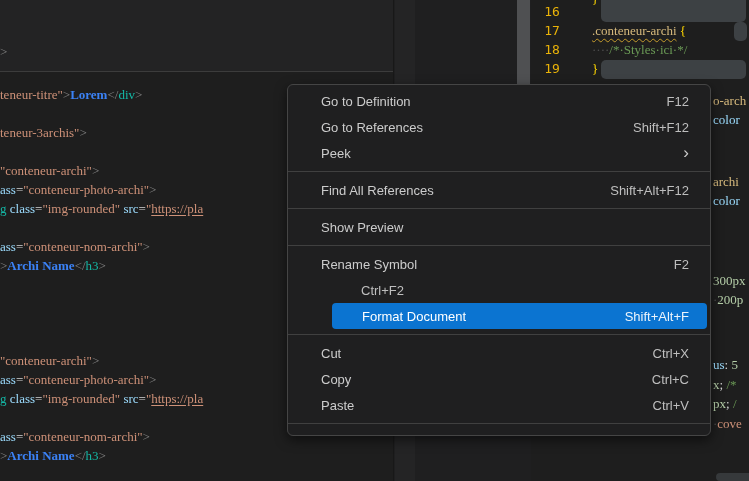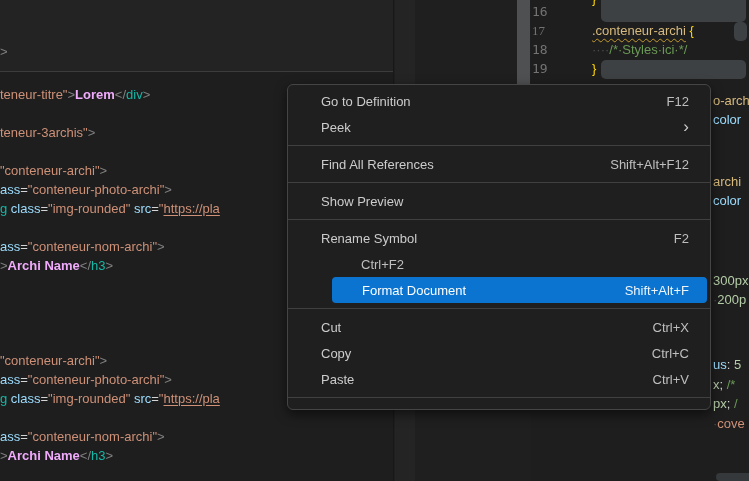--- a/index.html
+++ b/index.html
@@ -13,40 +13,40 @@
   .pane{position:absolute;top:0;bottom:0;}
   #left-pane{left:0;width:393px;background:#1e1e1e;}
   #left-sticky{position:absolute;left:0;top:0;width:393px;height:71px;background:#232324;border-bottom:1px solid #3c3c3c;}
   #minimap-strip{left:393px;width:137px;background:#1f1f20;border-left:1px solid #181818;border-right:1px solid #2a2a2a;}
   #minimap-col{position:absolute;left:1px;top:0;bottom:0;width:20px;background:#242425;}
   #scroll-thumb{position:absolute;left:123px;top:0;width:13px;height:104px;background:#4f5052;}
   #right-pane{left:531px;right:0;background:#1e1e1e;}
   
   .code-line{
     position:absolute;height:19px;line-height:19px;
-    font-family:Liberation Sans, sans-serif;
+    font-family:Liberation Serif, serif;
     font-size:13px;white-space:pre;
   }
   .seg{white-space:pre;}
   .c-selector{color:#d7ba7d;}
   .c-selectorW{color:#d7ba7d;text-decoration:underline;text-decoration-style:wavy;text-decoration-color:#c39a2c;text-decoration-thickness:1px;text-underline-offset:3px;}
   .c-attr{color:#9cdcfe;}
   .c-str{color:#ce9178;}
   .c-strU{color:#ce9178;text-decoration:underline;text-underline-offset:2px;}
   .c-num{color:#b5cea8;}
   .c-comment{color:#6a9955;}
   .c-tag{color:#14b8a6;}
   .c-punct{color:#808080;}
   .c-op{color:#d4d4d4;}
-  .c-textb{color:#f0abfc;font-weight:bold;}
+  .c-textb{color:#3b82f6;font-weight:bold;}
   .c-bracket{color:#ffd700;}
   .c-ws{color:#4e4e4e;}
   .gutter-num{
     position:absolute;left:532px;width:40px;height:19px;line-height:19px;
-    text-align:left;color:#737373;
+    text-align:center;color:#eab308;
     font-family:"DejaVu Sans Mono","Liberation Mono",monospace;font-size:13px;
   }
   .sel-box{position:absolute;background:#3d4144;border-radius:5px;}
   #bottom-band{position:absolute;background:#36393b;border-radius:4px 0 0 4px;}
   
   #context-menu{
     position:absolute;box-sizing:border-box;
     background:#1f1f20;border:1px solid #454545;border-radius:6px;
     box-shadow:0 4px 12px rgba(0,0,0,.55);
     padding:3px 0 6px 0;z-index:10;
@@ -85,21 +85,21 @@
     <div class="code-line" style="left: 0px; top: 256px;"><span class="seg c-punct">&gt;</span><span class="seg c-textb">Archi Name</span><span class="seg c-punct">&lt;/</span><span class="seg c-tag">h3</span><span class="seg c-punct">&gt;</span></div>
     <div class="code-line" style="left: 0px; top: 351px;"><span class="seg c-str">"conteneur-archi"</span><span class="seg c-punct">&gt;</span></div>
     <div class="code-line" style="left: 0px; top: 370px;"><span class="seg c-attr">ass</span><span class="seg c-op">=</span><span class="seg c-str">"conteneur-photo-archi"</span><span class="seg c-punct">&gt;</span></div>
     <div class="code-line" style="left: 0px; top: 389px;"><span class="seg c-tag">g</span><span class="seg c-op"> </span><span class="seg c-attr">class</span><span class="seg c-op">=</span><span class="seg c-str">"img-rounded"</span><span class="seg c-op"> </span><span class="seg c-attr">src</span><span class="seg c-op">=</span><span class="seg c-str">"</span><span class="seg c-strU">https://pla</span></div>
     <div class="code-line" style="left: 0px; top: 427px;"><span class="seg c-attr">ass</span><span class="seg c-op">=</span><span class="seg c-str">"conteneur-nom-archi"</span><span class="seg c-punct">&gt;</span></div>
     <div class="code-line" style="left: 0px; top: 446px;"><span class="seg c-punct">&gt;</span><span class="seg c-textb">Archi Name</span><span class="seg c-punct">&lt;/</span><span class="seg c-tag">h3</span><span class="seg c-punct">&gt;</span></div>
     <div class="sel-box" style="left: 601px; top: -6px; width: 145px; height: 28px;"></div>
     <div class="sel-box" style="left: 734px; top: 22px; width: 13px; height: 19px;"></div>
     <div class="sel-box" style="left: 601px; top: 60px; width: 145px; height: 19px;"></div>
     <div class="gutter-num" style="top: 2px;">16</div>
-    <div class="gutter-num" style="top: 21px; font-family: Liberation Serif, serif;">17</div>
+    <div class="gutter-num" style="top: 21px;">17</div>
     <div class="gutter-num" style="top: 40px;">18</div>
     <div class="gutter-num" style="top: 59px;">19</div>
     <div class="code-line" style="left: 592px; top: -11px;"><span class="seg c-bracket">}</span></div>
     <div class="code-line" style="left: 592px; top: 21px;"><span class="seg c-selectorW">.conteneur-archi</span><span class="seg c-op"> </span><span class="seg c-bracket">{</span></div>
     <div class="code-line" style="left: 592px; top: 40px;"><span class="seg c-ws">····</span><span class="seg c-comment">/*·Styles·ici·*/</span></div>
     <div class="code-line" style="left: 592px; top: 59px;"><span class="seg c-bracket">}</span></div>
     <div class="code-line" style="left: 713px; top: 91px;"><span class="seg c-selector">o-arch</span></div>
     <div class="code-line" style="left: 713px; top: 110px;"><span class="seg c-attr">color</span></div>
     <div class="code-line" style="left: 713px; top: 172px;"><span class="seg c-selector">archi</span></div>
     <div class="code-line" style="left: 713px; top: 191px;"><span class="seg c-attr">color</span></div>
@@ -109,20 +109,24 @@
     <div class="code-line" style="left: 713px; top: 375px;"><span class="seg c-num">x</span><span class="seg c-op">; </span><span class="seg c-comment">/*</span></div>
     <div class="code-line" style="left: 713px; top: 394px;"><span class="seg c-num">px</span><span class="seg c-op">; </span><span class="seg c-comment">/</span></div>
     <div class="code-line" style="left: 713px; top: 414px;"><span class="seg c-ws">·</span><span class="seg c-str">cove</span></div>
     <div class="" id="bottom-band" style="left: 716px; top: 473px; width: 33px; height: 8px;"></div>
   </div>
 
 <div id="context-menu" style="left: 287px; top: 84px; width: 424px;">
     <div class="menu-item">
       <span>Go to Definition</span>
       <span class="shortcut">F12</span>
+    </div>
+    <div class="menu-item">
+      <span>Go to References</span>
+      <span class="shortcut">Shift+F12</span>
     </div>
     <div class="menu-item">
       <span>Peek</span>
       <span class="chevron">›</span>
     </div>
     <div class="menu-sep"></div>
     <div class="menu-item">
       <span>Find All References</span>
       <span class="shortcut">Shift+Alt+F12</span>
     </div>

